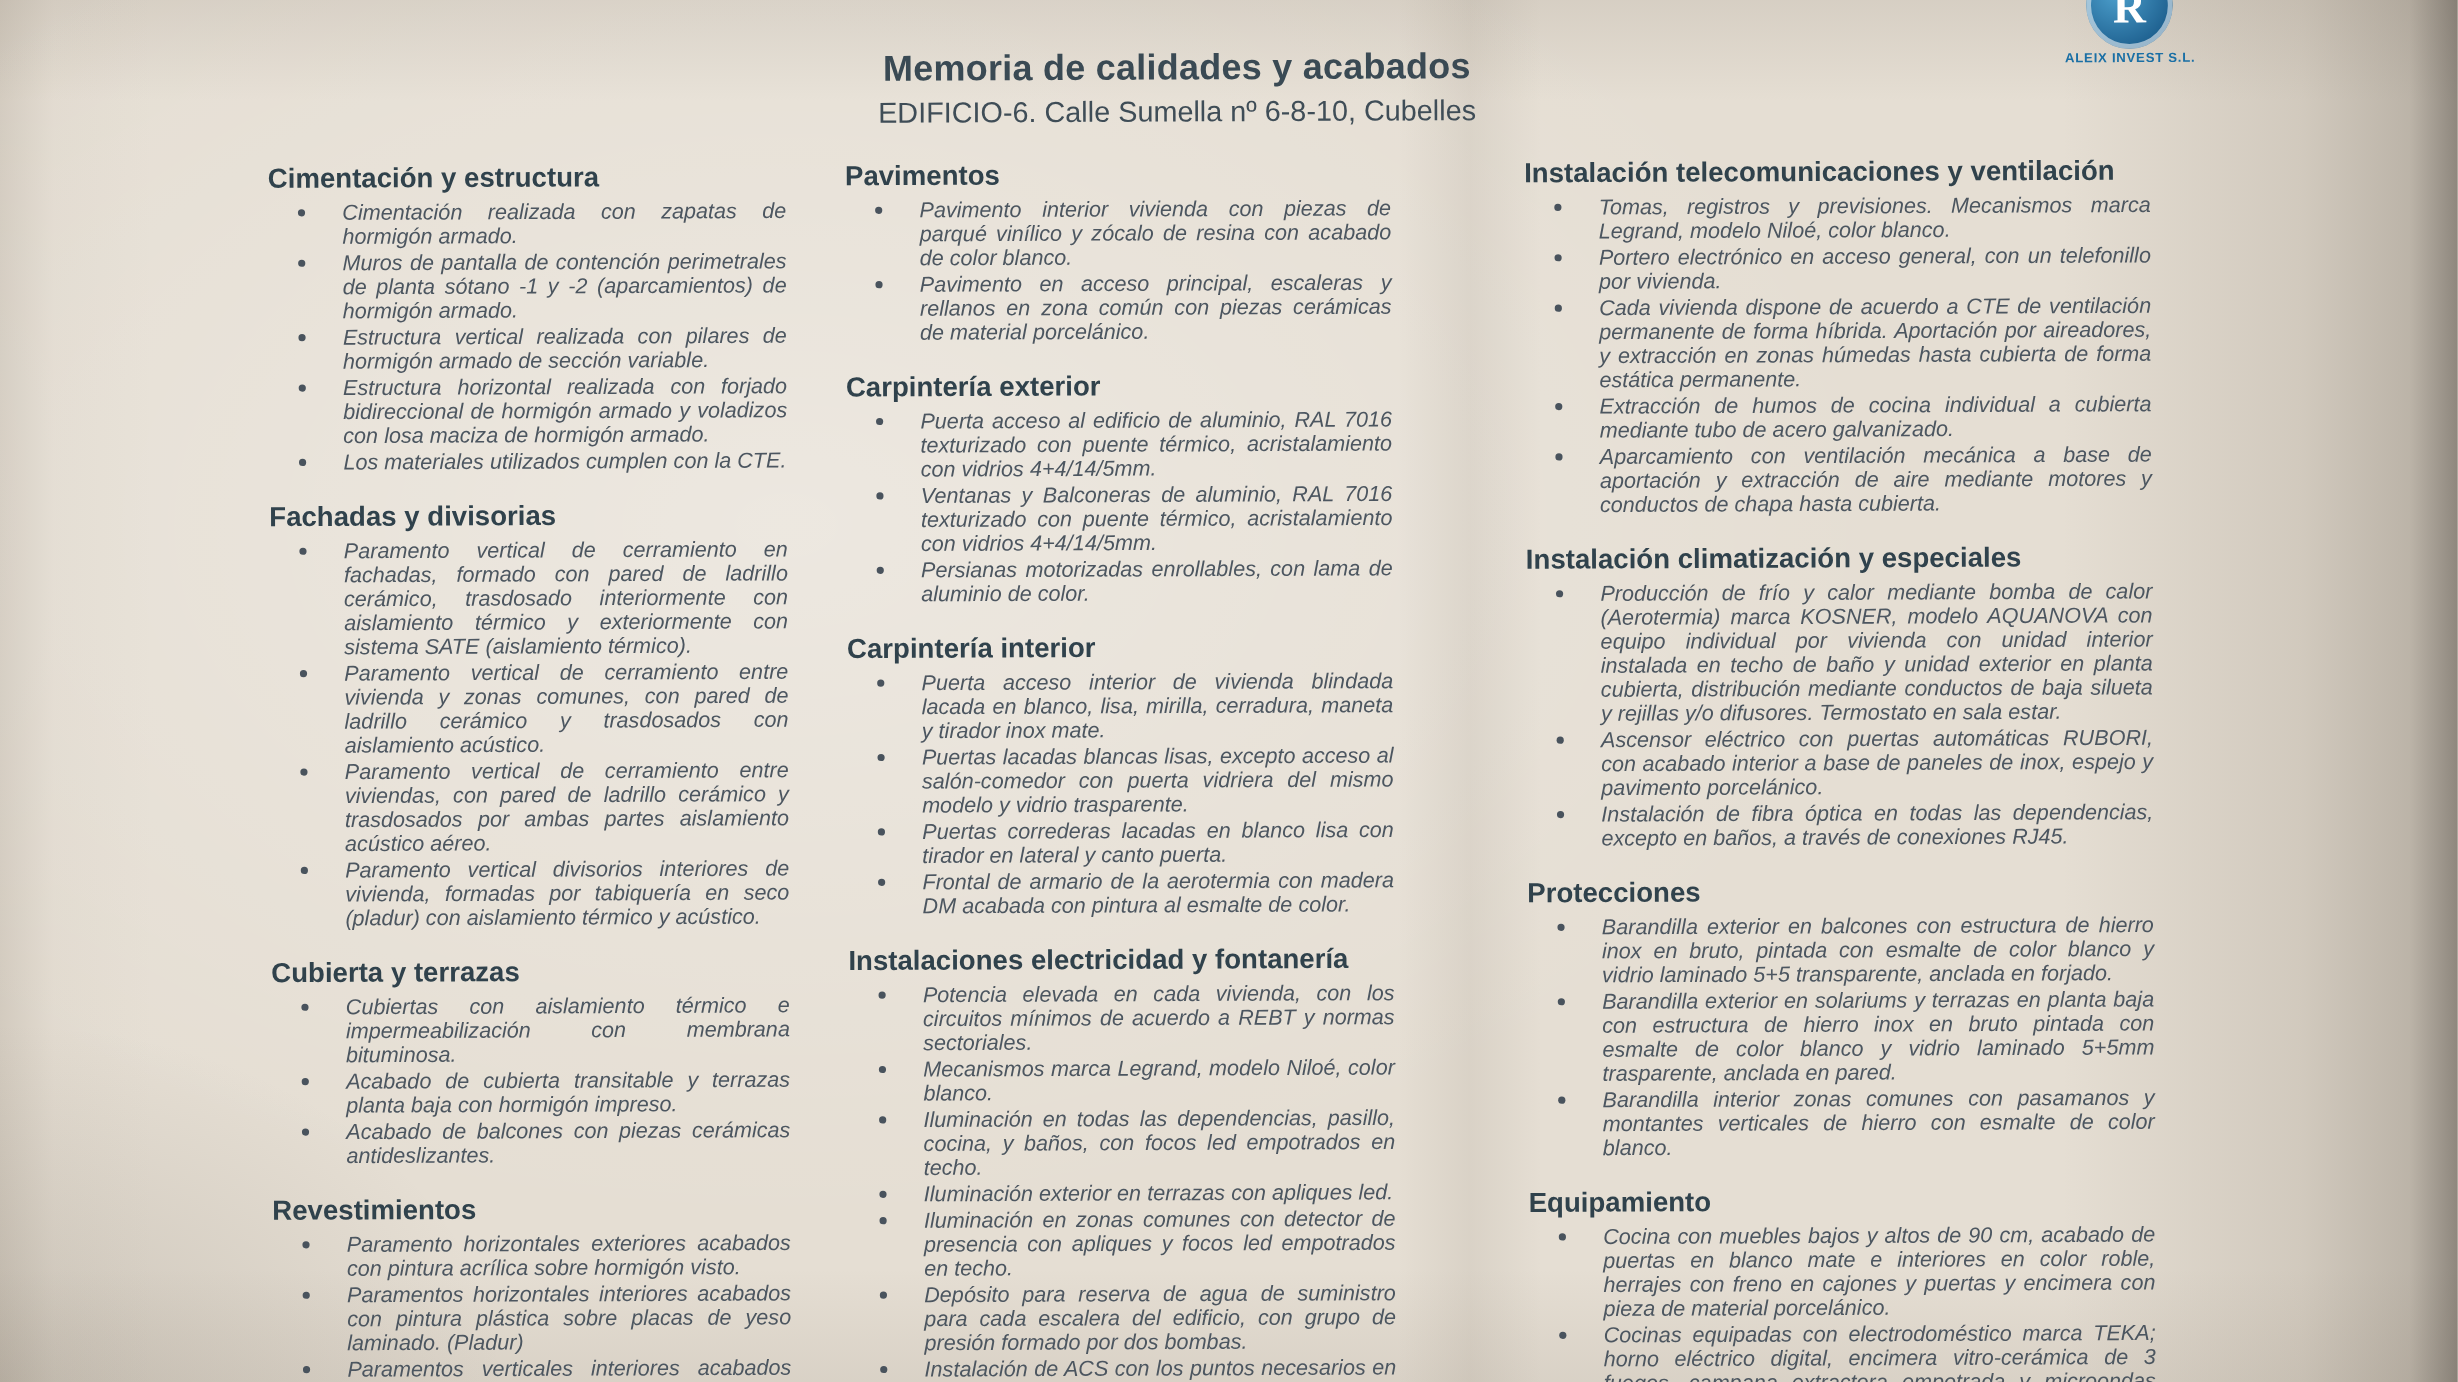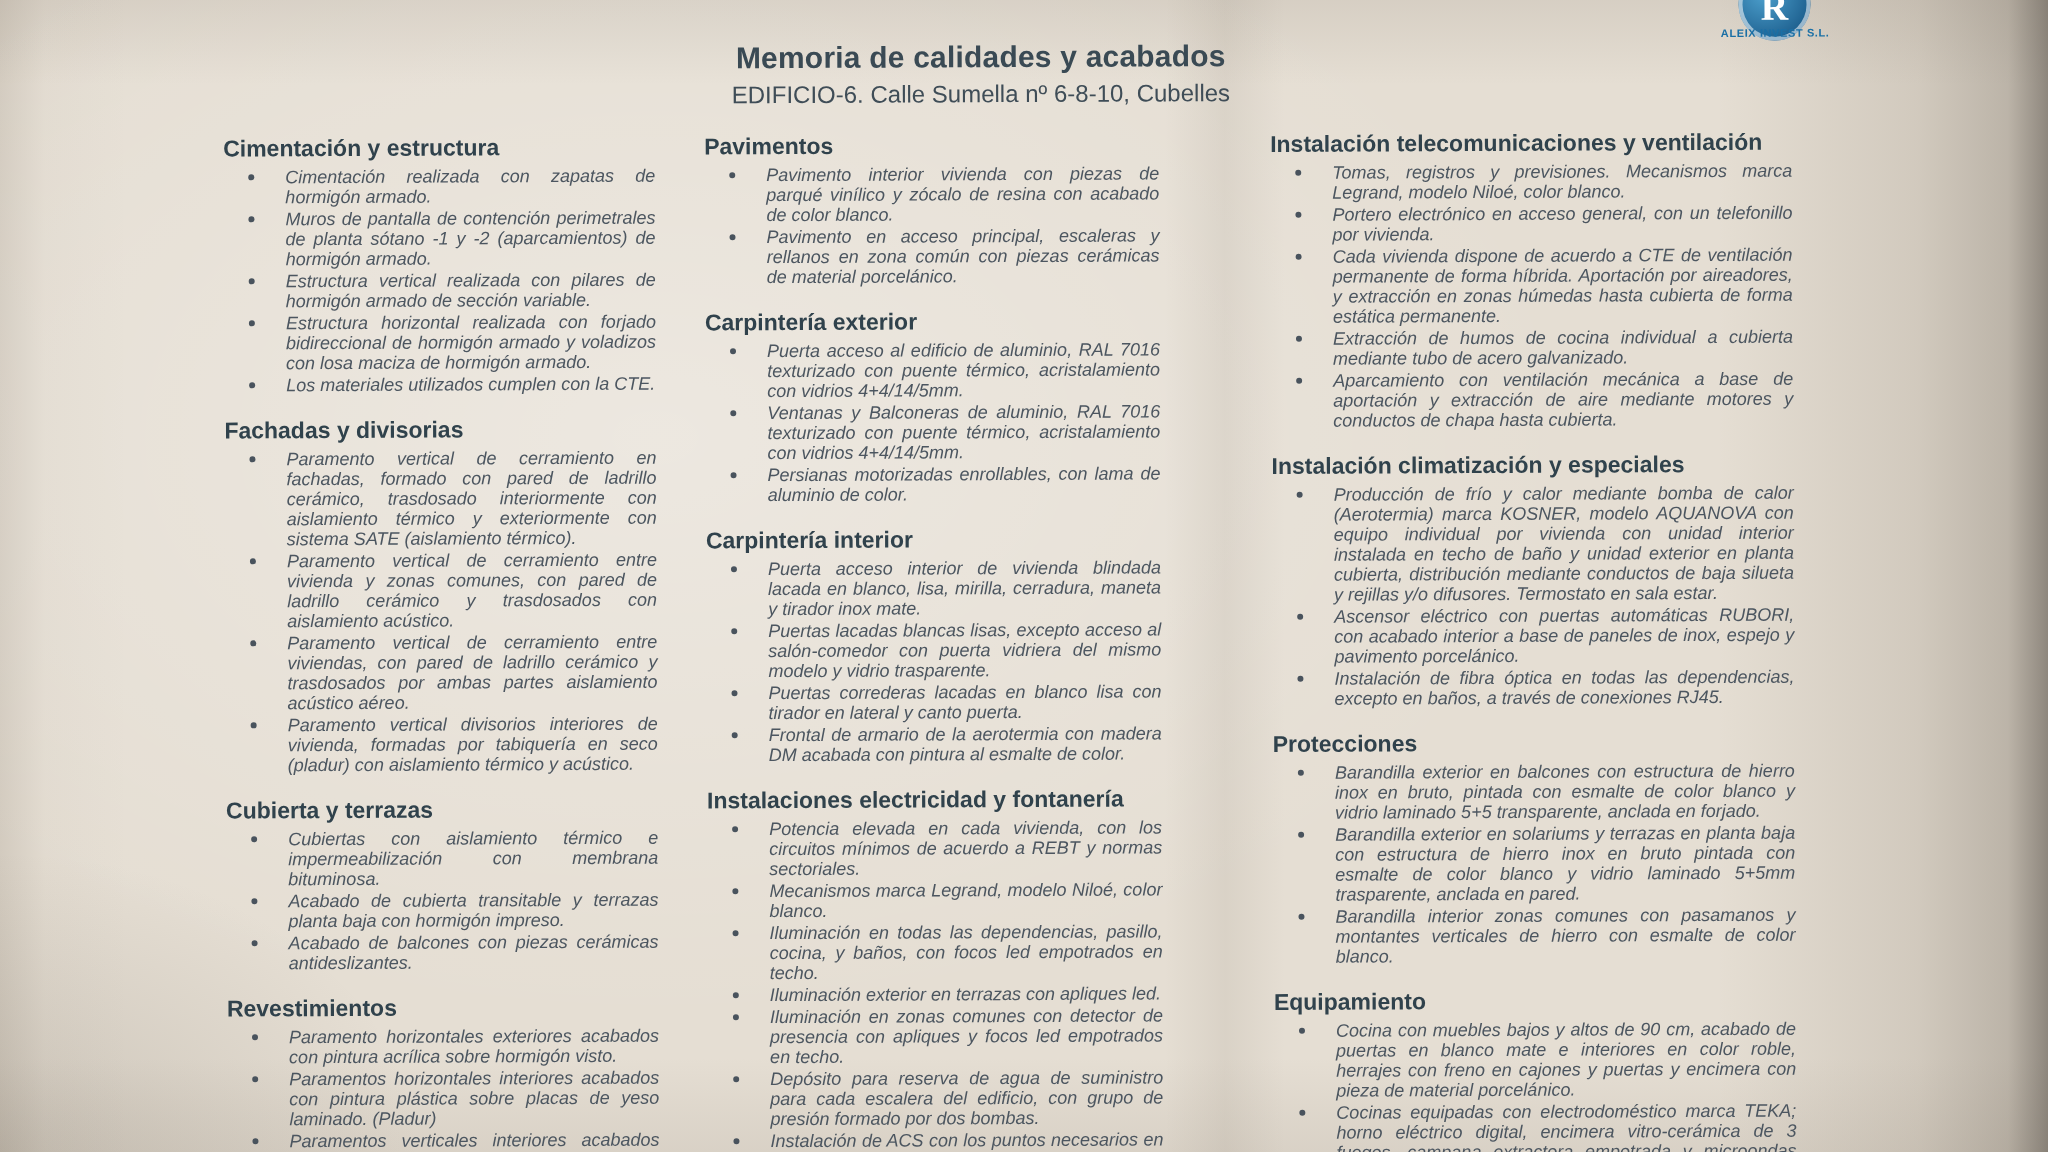--- a/index.html
+++ b/index.html
@@ -28,21 +28,21 @@
 
   
   .logo-mark{
     position:absolute;left:1741px;top:-28px;width:72px;height:72px;border-radius:50%;
     background:radial-gradient(circle at 35% 35%, #4da0cd, #1d5f8e 75%);
     display:flex;align-items:center;justify-content:center;
     box-shadow:inset 0 0 0 4px rgba(255,255,255,0.55);
   }
   .logo-mark span{color:#fff;font-size:38px;font-weight:bold;font-family:"Liberation Serif",serif;transform:translateY(2px);}
   .logo-text{
-    position:absolute;left:1690px;top:30px;width:175px;text-align:center;
+    position:absolute;left:1690px;top:46px;width:175px;text-align:center;
     font-size:11px;font-weight:bold;color:#1a6fa5;letter-spacing:0.6px;
   }
 
   
   .col{position:absolute;top:132px;}
   .col-1{left:225px;width:432px;}
   .col-2{left:706px;width:455px;}
   .col-3{left:1272px;width:522px;}
 
   section{margin:0;}

